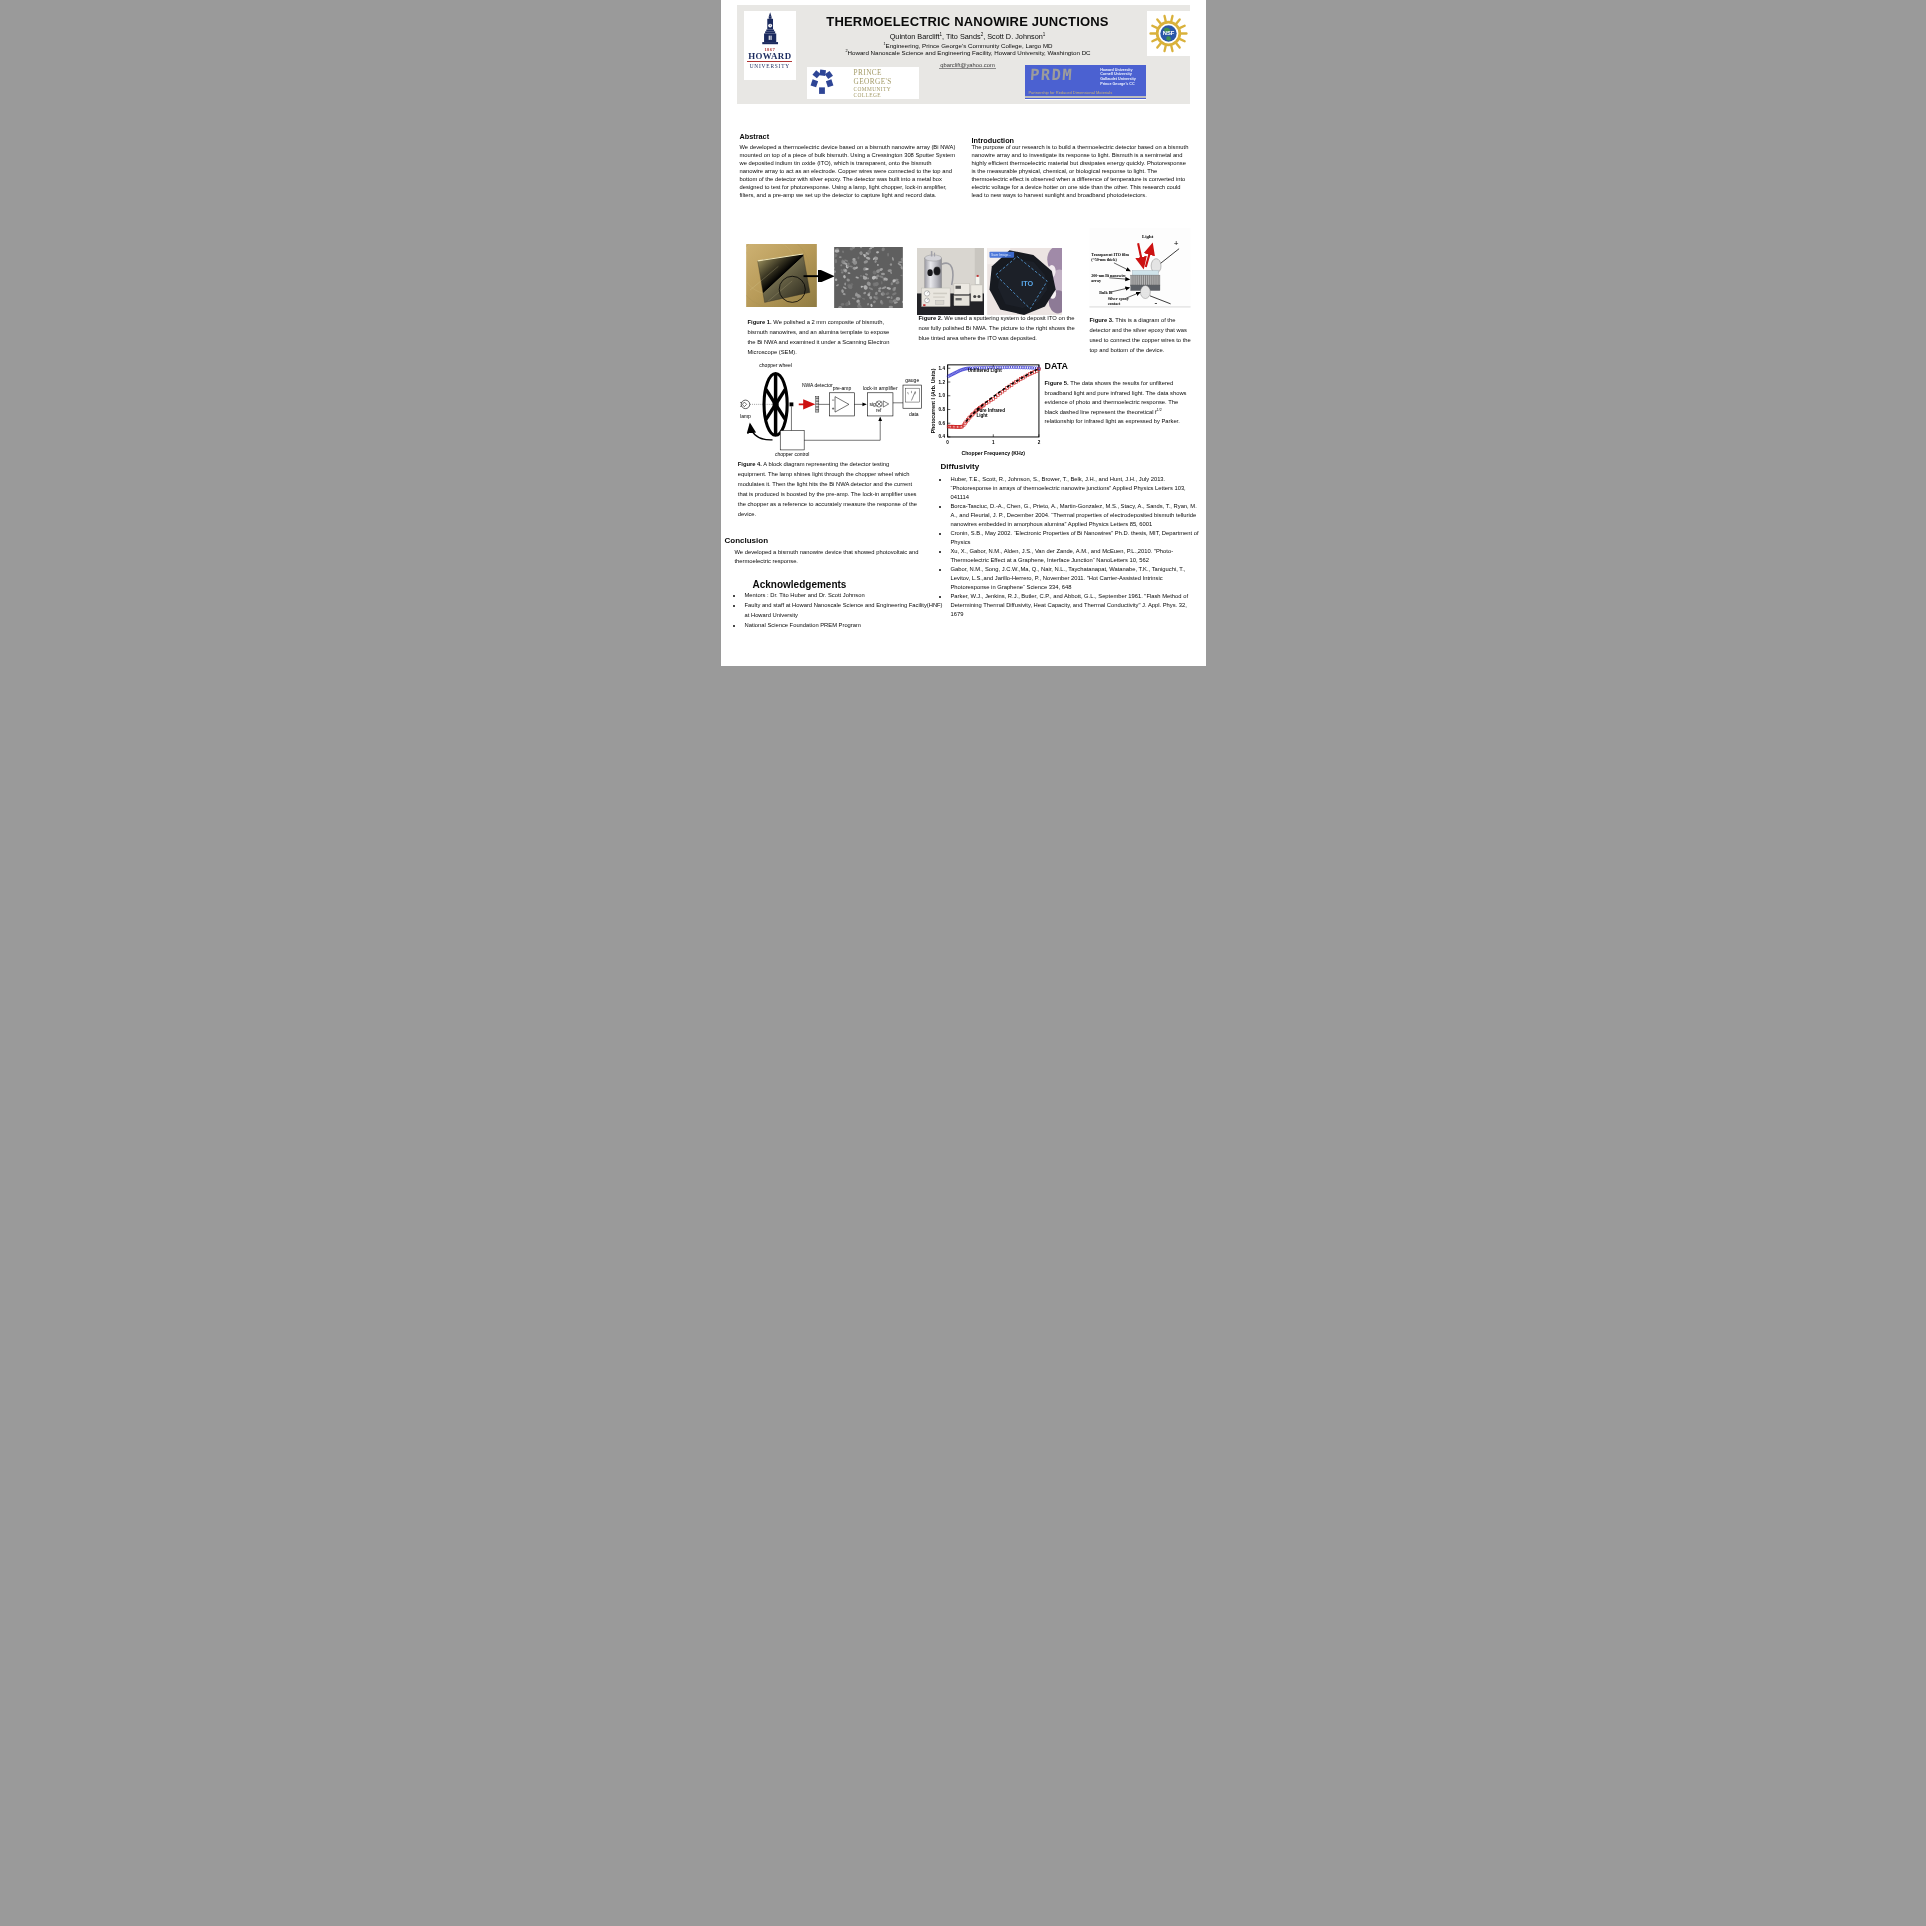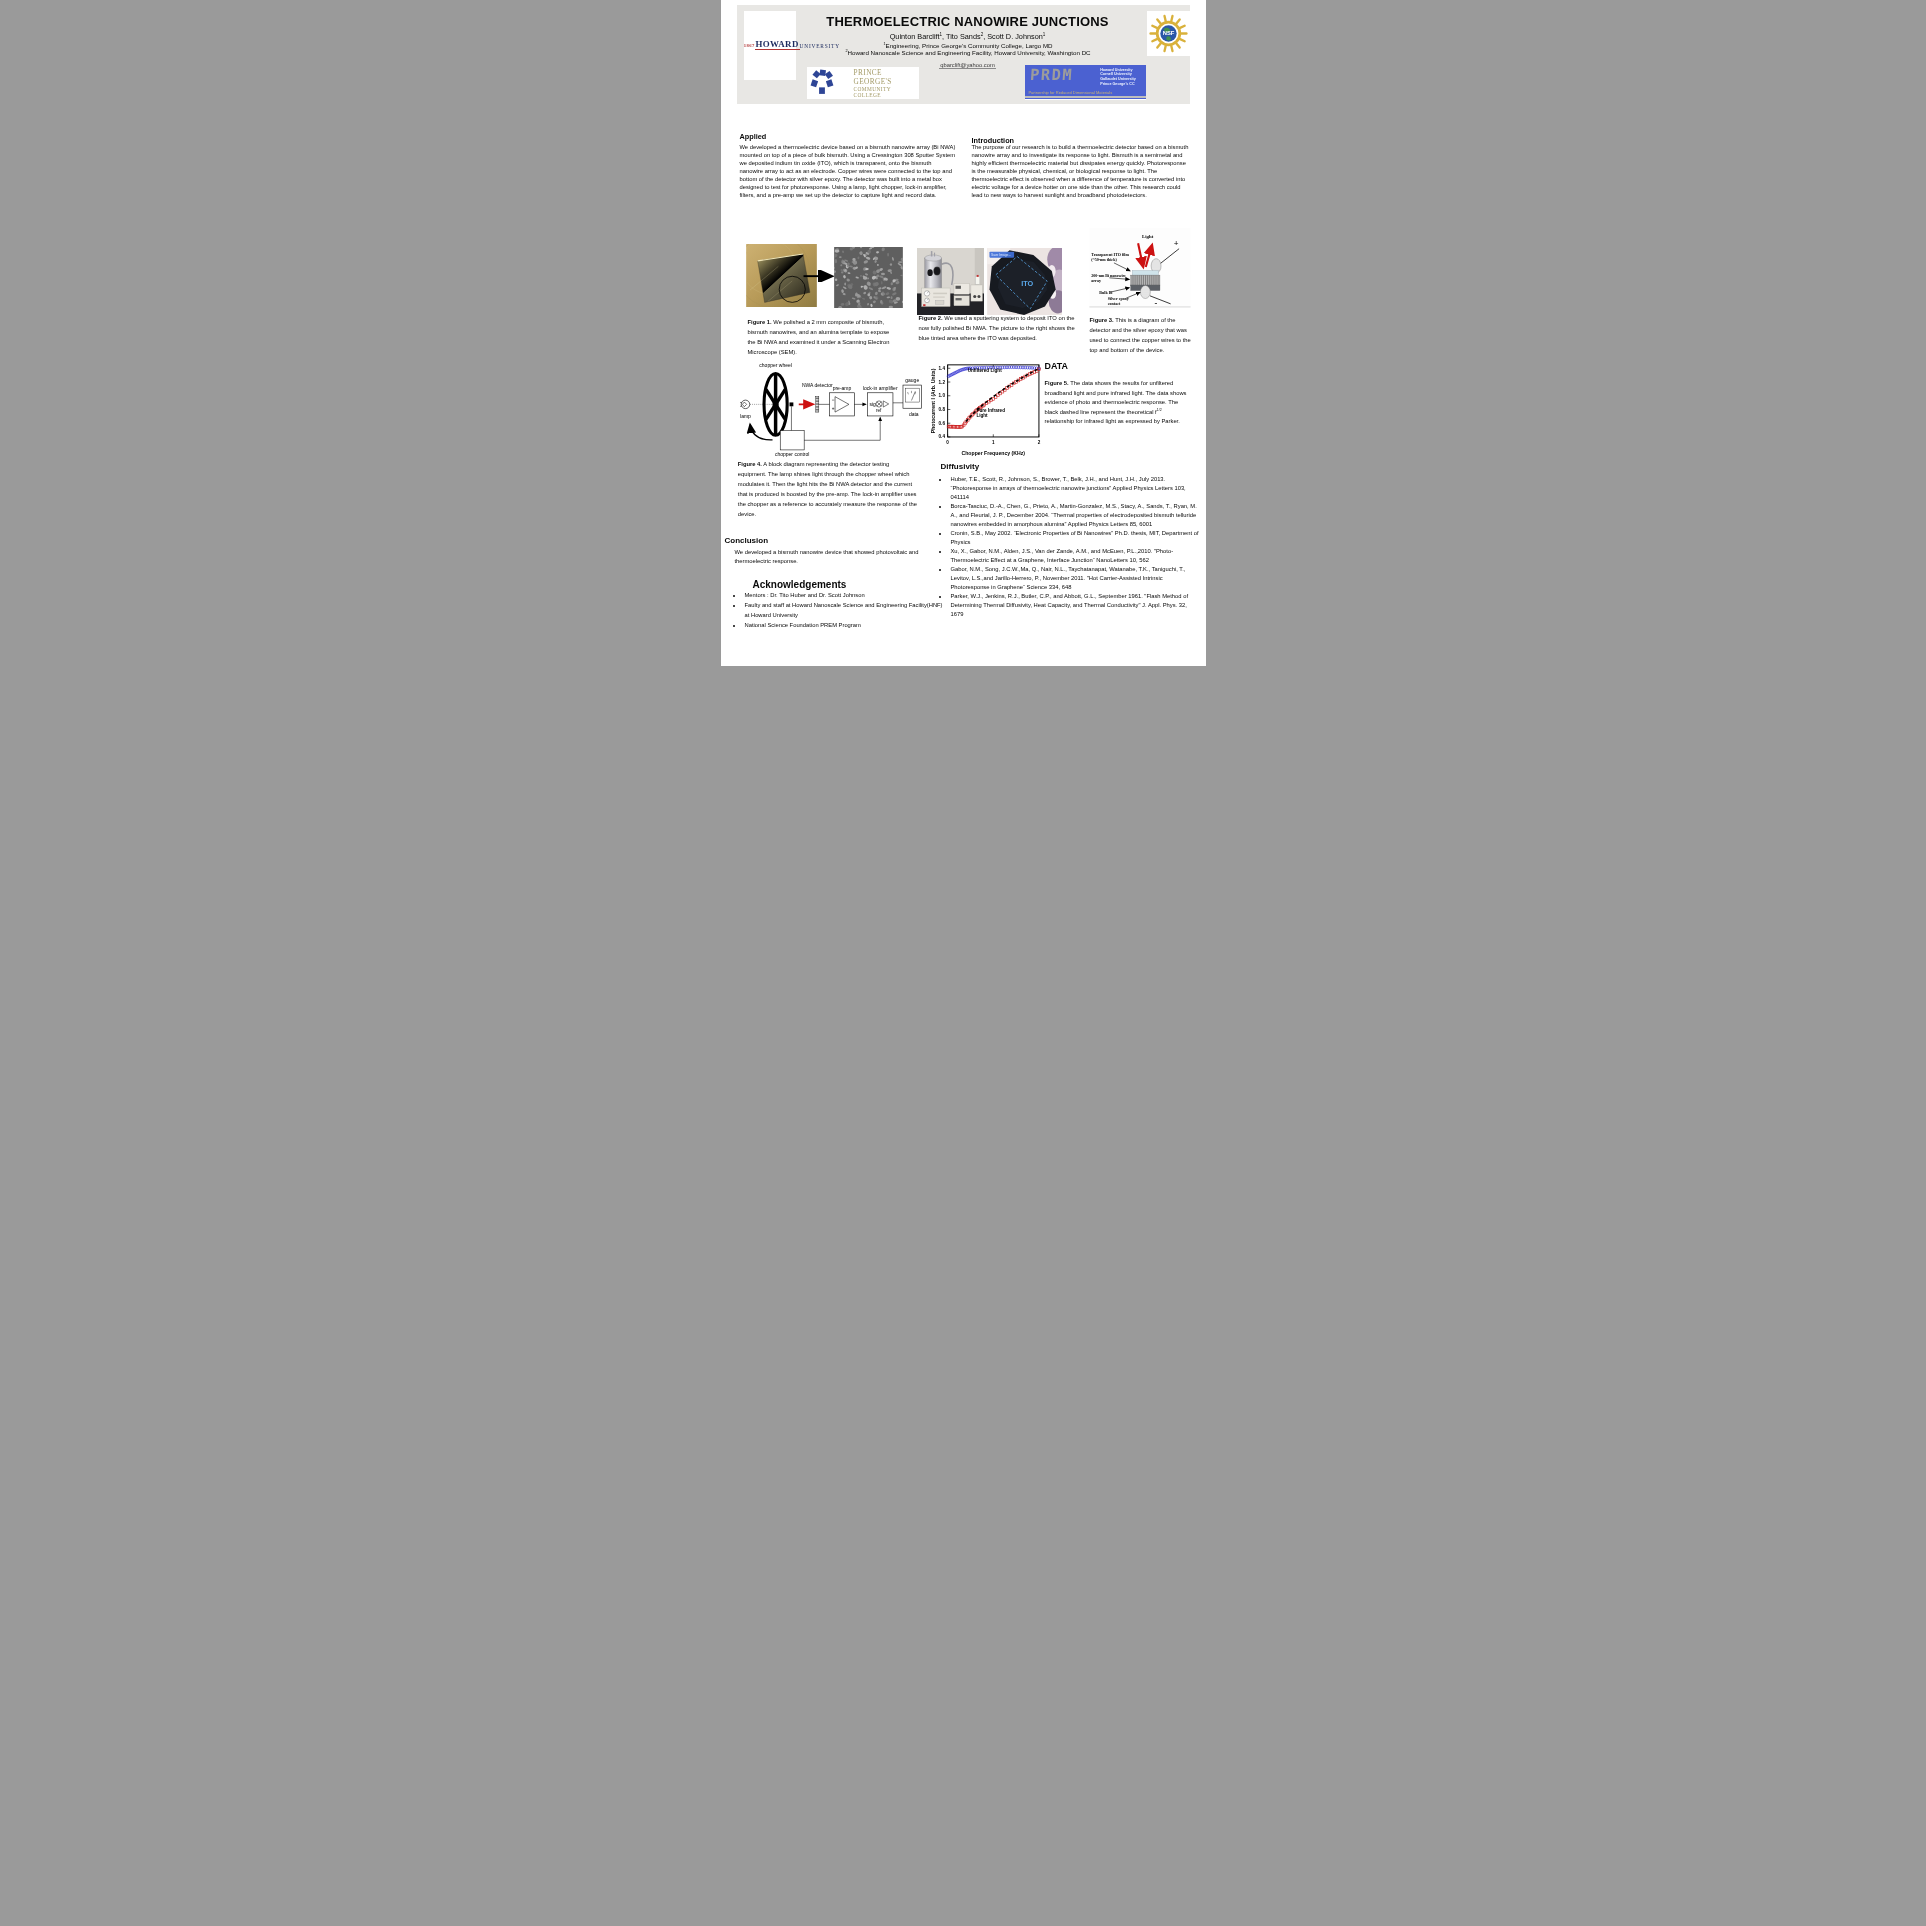--- a/index.html
+++ b/index.html
@@ -1,20 +1,20 @@
 <!DOCTYPE html>
 <html style="font-size:6.2px"><head>
 <meta charset="utf-8">
 <style>
   html,body{margin:0;padding:0;background:#9a9a9a;}
   .poster{position:relative;width:485px;height:666px;background:#fff;margin:0 auto;
           font-family:"Liberation Sans",sans-serif;color:#0a0a0a;overflow:hidden;}
   .abs{position:absolute;}
   .hdr{background:#e8e7e4;}
-  .logo-box{background:#fff;display:flex;flex-direction:row;align-items:center;}
+  .logo-box{background:#fff;display:flex;flex-direction:column;align-items:center;}
   .title{font-size:13px;font-weight:bold;letter-spacing:0.2px;text-align:center;}
   .authors{font-size:7.3px;text-align:center;}
   .affil{font-size:6.2px;text-align:center;}
   sup{font-size:62%;vertical-align:super;line-height:0;}
   .email{font-size:5.8px;color:#3a3a3a;text-decoration:none;border-bottom:0.8px solid #8a8a8a;padding:0 1.5px 0.4px;}
   .sec-h{font-size:7.3px;font-weight:bold;}
   .body-p{font-size:5.8px;line-height:8px;text-align:left;}
   .cap{font-size:5.8px;line-height:10px;}
   .b{font-weight:bold;}
   .hu-year{color:#b03434;font-family:"Liberation Serif",serif;font-weight:bold;font-size:4.6px;letter-spacing:0.4px;margin-top:0.8px;}
@@ -124,21 +124,21 @@
           </g>
         <circle cx="50" cy="50" r="29" fill="none" stroke="#d9b13b" stroke-width="7"></circle>
         <circle cx="50" cy="50" r="21" fill="#2b57a8"></circle>
         <path d="M38,38 q8,-6 14,0 q6,5 -2,9 q-10,4 -12,-9z" fill="#3f8f4f"></path>
         <path d="M46,58 q8,-3 10,4 q2,7 -7,6 q-8,-1 -3,-10z" fill="#3f8f4f"></path>
         <text x="50" y="55" text-anchor="middle" font-size="15" font-weight="bold" fill="#fff" font-family="Liberation Serif,serif">NSF</text>
       </svg>
     </div>
   </div>
 
-  <div class="abs sec-h" style="left:19px;top:132px;">Applied</div>
+  <div class="abs sec-h" style="left:19px;top:132px;">Abstract</div>
   <div class="abs body-p" style="left:19px;top:143px;width:216px;">We developed a thermoelectric device based on a bismuth nanowire array (Bi NWA) mounted on top of a piece of bulk bismuth. Using a Cressington 308 Sputter System we deposited indium tin oxide (ITO), which is transparent, onto the bismuth nanowire array to act as an electrode. Copper wires were connected to the top and bottom of the detector with silver epoxy. The detector was built into a metal box designed to test for photoresponse. Using a lamp, light chopper, lock-in amplifier, filters, and a pre-amp we set up the detector to capture light and record data.</div>
 
   <div class="abs sec-h" style="left:251px;top:136px;">Introduction</div>
   <div class="abs body-p" style="left:251px;top:143px;width:219px;">The purpose of our research is to build a  thermoelectric detector based on a bismuth nanowire array and to investigate its response to light. Bismuth is a semimetal and highly efficient thermoelectric material but dissipates energy quickly. Photoresponse is the measurable physical, chemical, or biological response to light. The thermoelectric effect is observed when a difference of temperature is converted into electric voltage for a device hotter on one side than the other. This research could lead to new ways to harvest sunlight and broadband photodetectors.</div>
 
   <svg class="abs" style="left:25px;top:244px;" width="71" height="63" viewBox="0 0 184 164">
     <defs>
       <linearGradient id="goldG" x1="0" y1="0" x2="1" y2="1">
         <stop offset="0" stop-color="#cdb172"></stop>
           <stop offset="0.5" stop-color="#b79a58"></stop>

